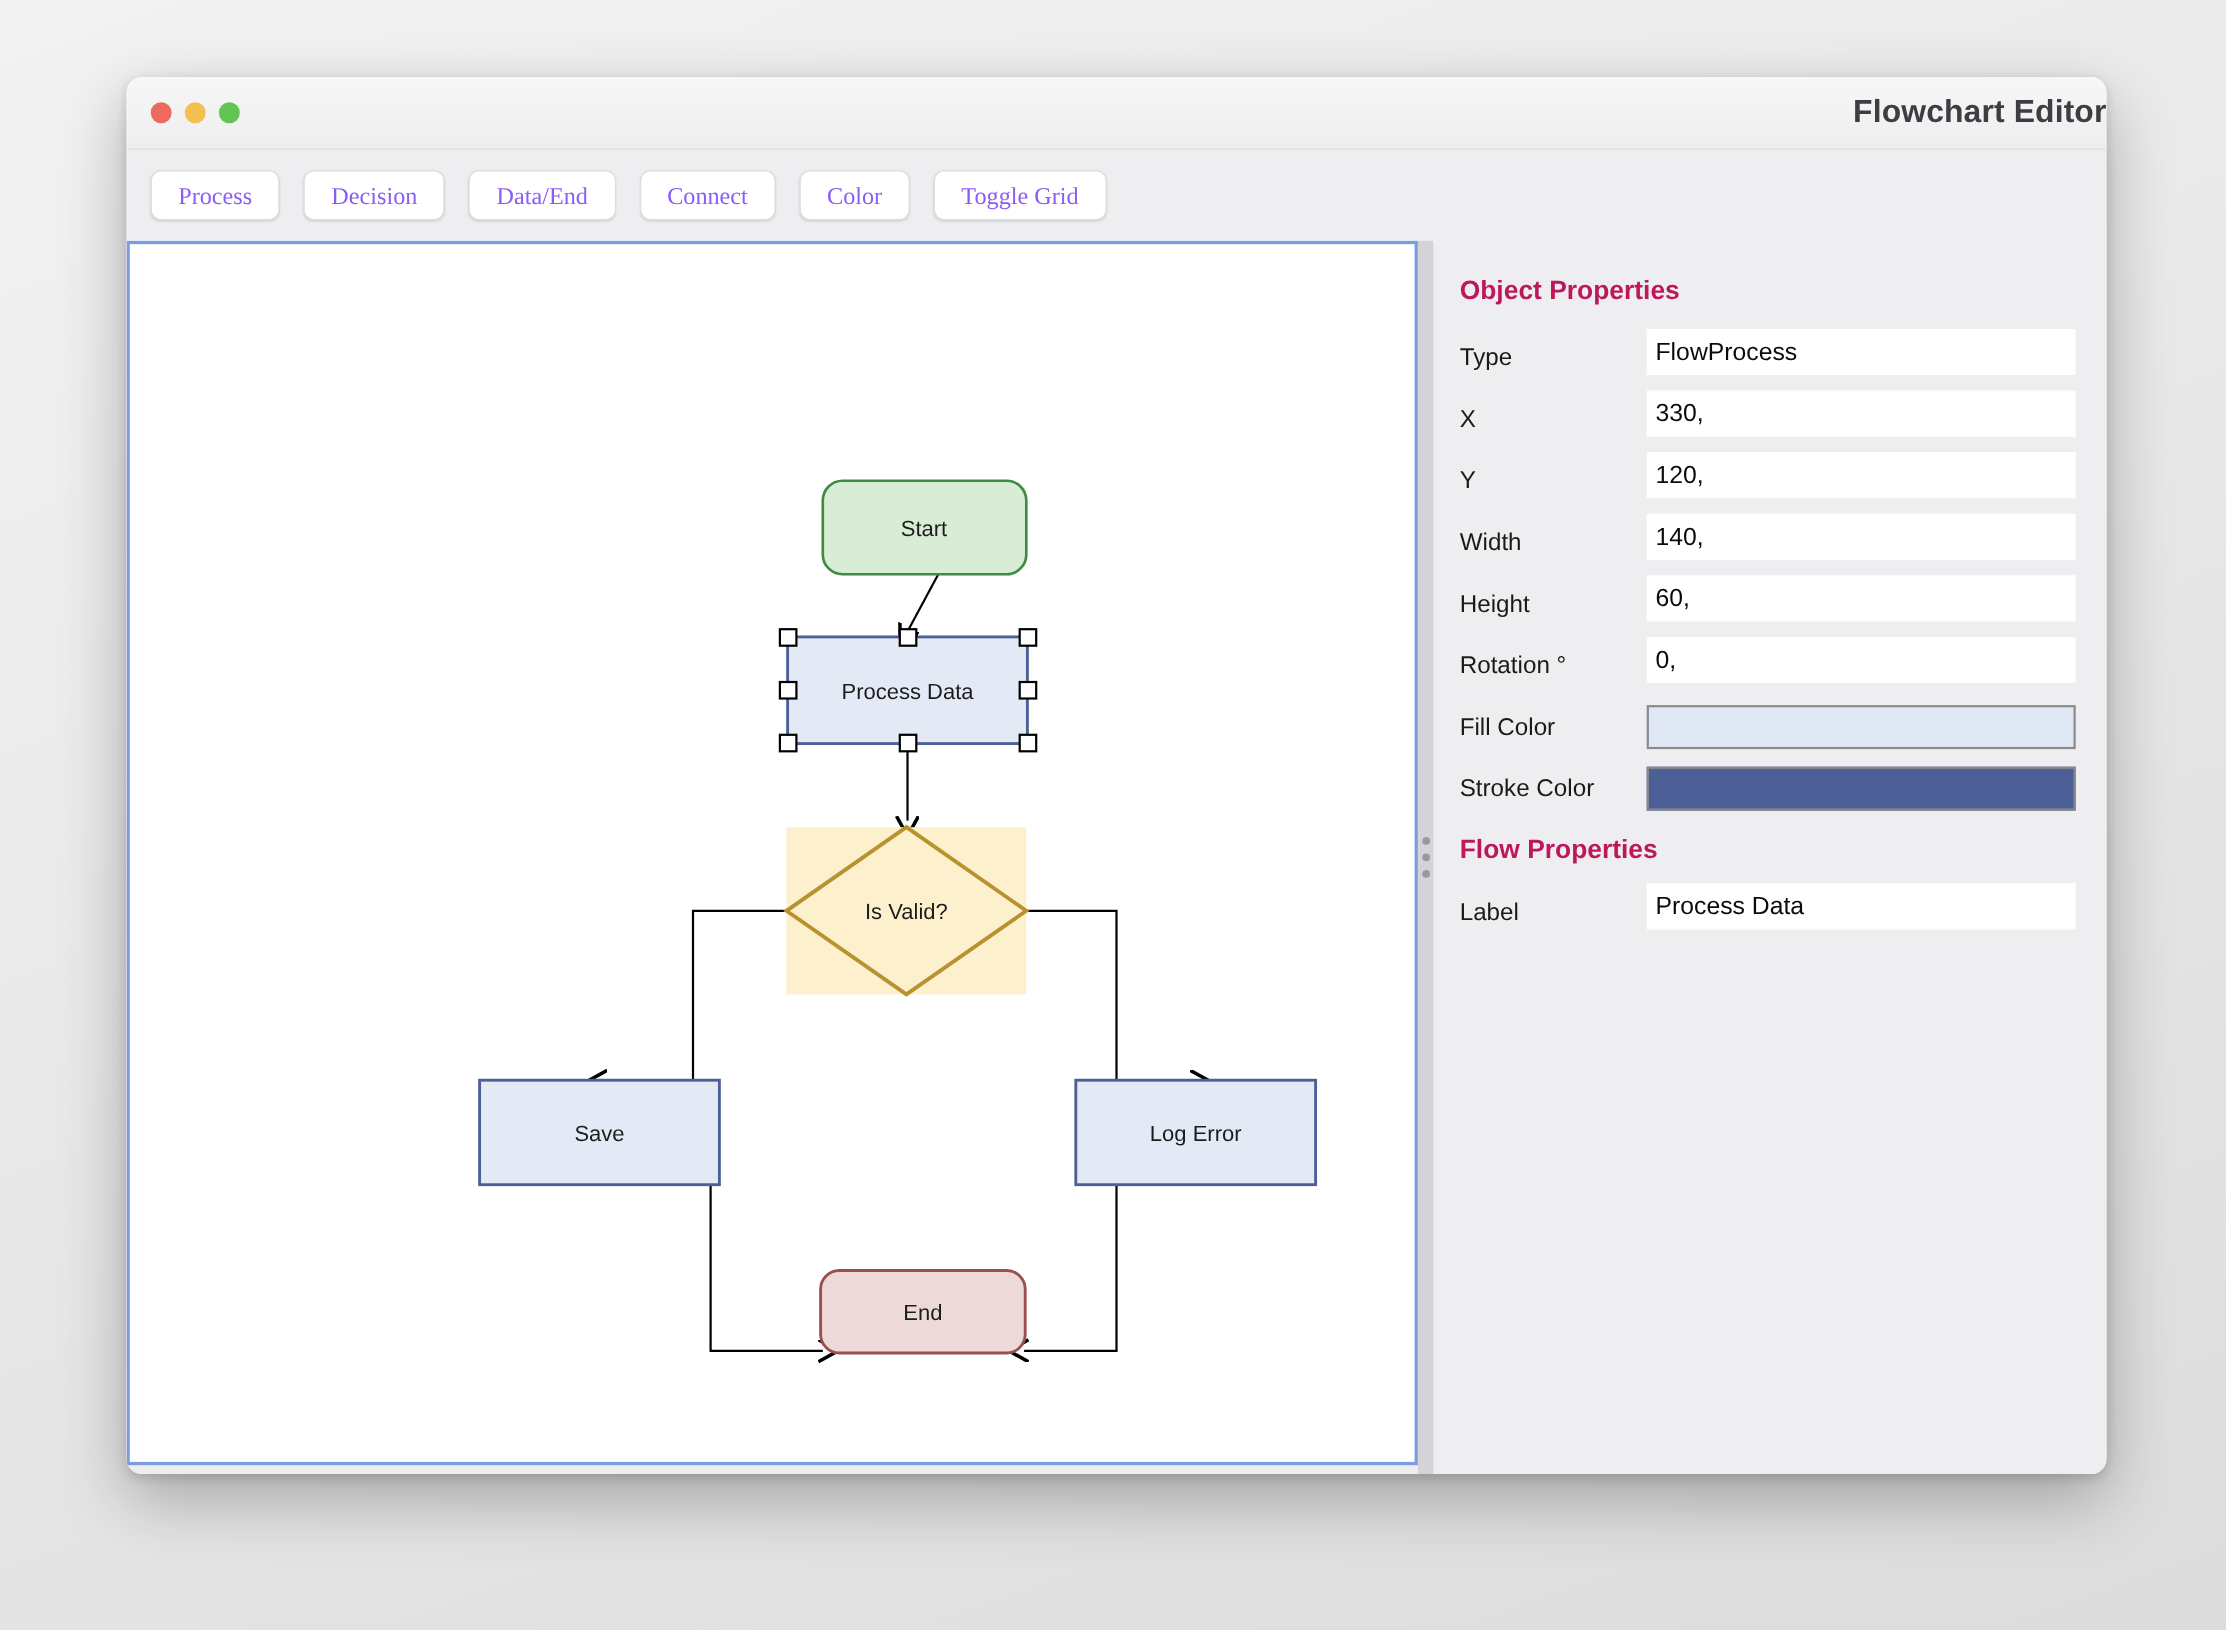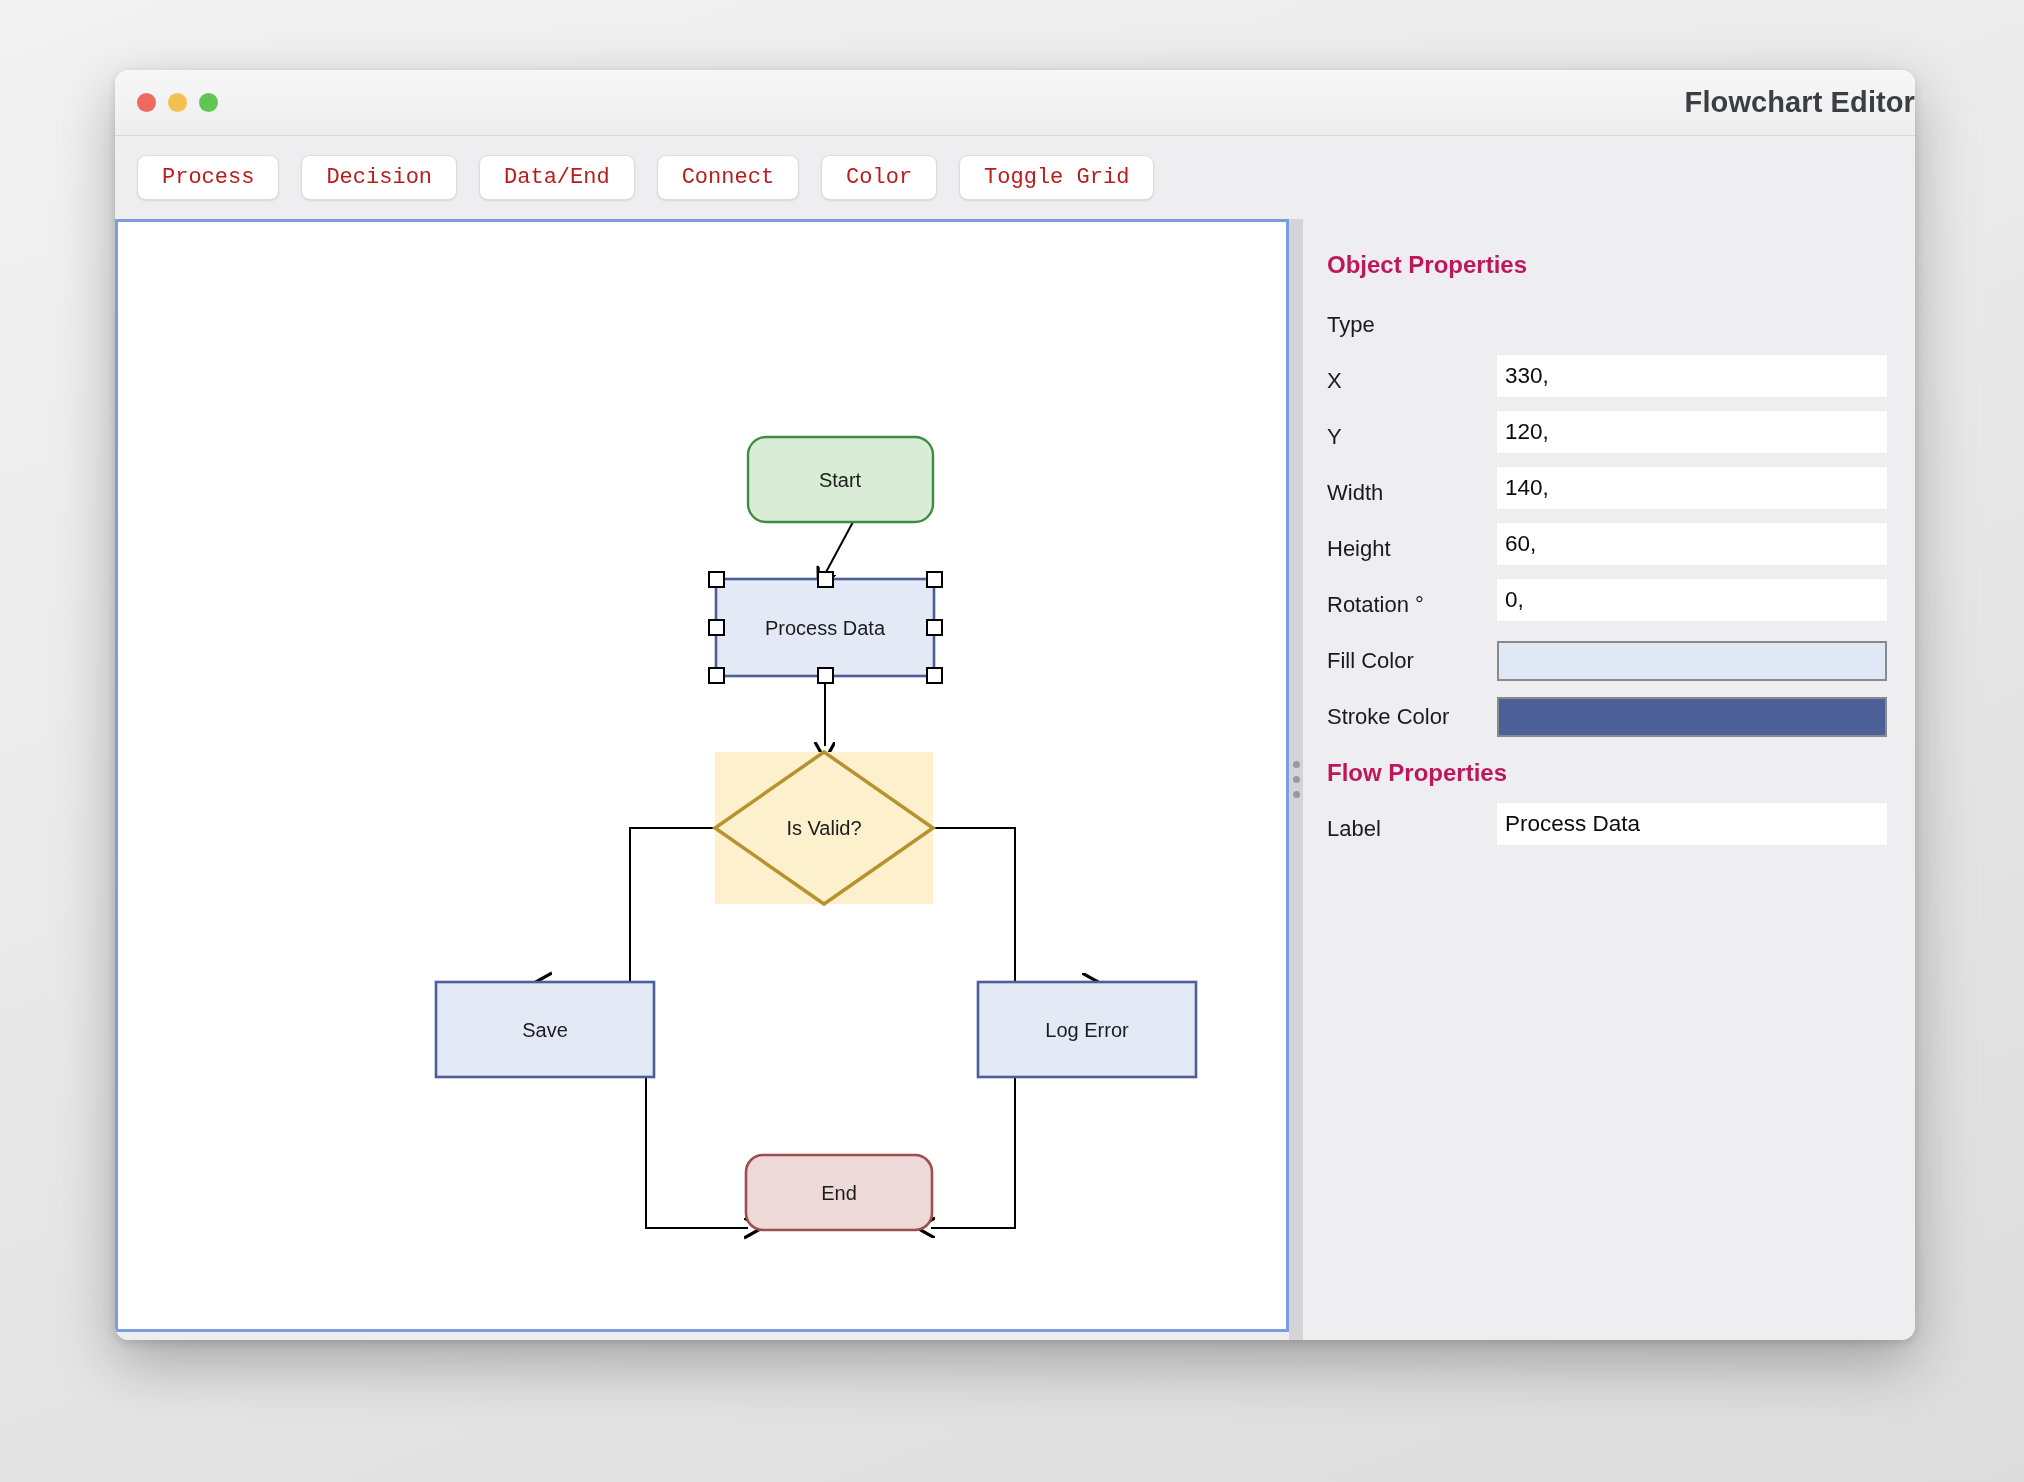--- a/index.html
+++ b/index.html
@@ -72,22 +72,22 @@
     padding-left: 22px;
     gap: 22px;
   }
   .tool-btn {
     background: #ffffff;
     border: 1px solid #dcdce0;
     border-radius: 9px;
     height: 45px;
     padding: 0 24px;
     font-size: 22px;
-    color: #b91c1c;
-    font-family: Liberation Mono, monospace;
+    color: #8b5cf6;
+    font-family: Liberation Serif, serif;
     box-shadow: 0 1px 2px rgba(0,0,0,0.10);
     cursor: pointer;
     white-space: nowrap;
   }
 
   
   #work-area {
     flex: 1 1 auto;
     display: flex;
     min-height: 0;
@@ -291,20 +291,21 @@
           <i></i>
       </span>
     </div>
 
     <div id="props-panel">
 
       <div class="panel-heading">Object Properties</div>
 
       <div class="prop-row">
         <div class="prop-label">Type</div>
+        <input class="prop-value" value="FlowProcess" style="">
       </div>
 
       <div class="prop-row">
         <div class="prop-label">X</div>
         <input class="prop-value" value="330," style="">
       </div>
 
       <div class="prop-row">
         <div class="prop-label">Y</div>
         <input class="prop-value" value="120," style="">

